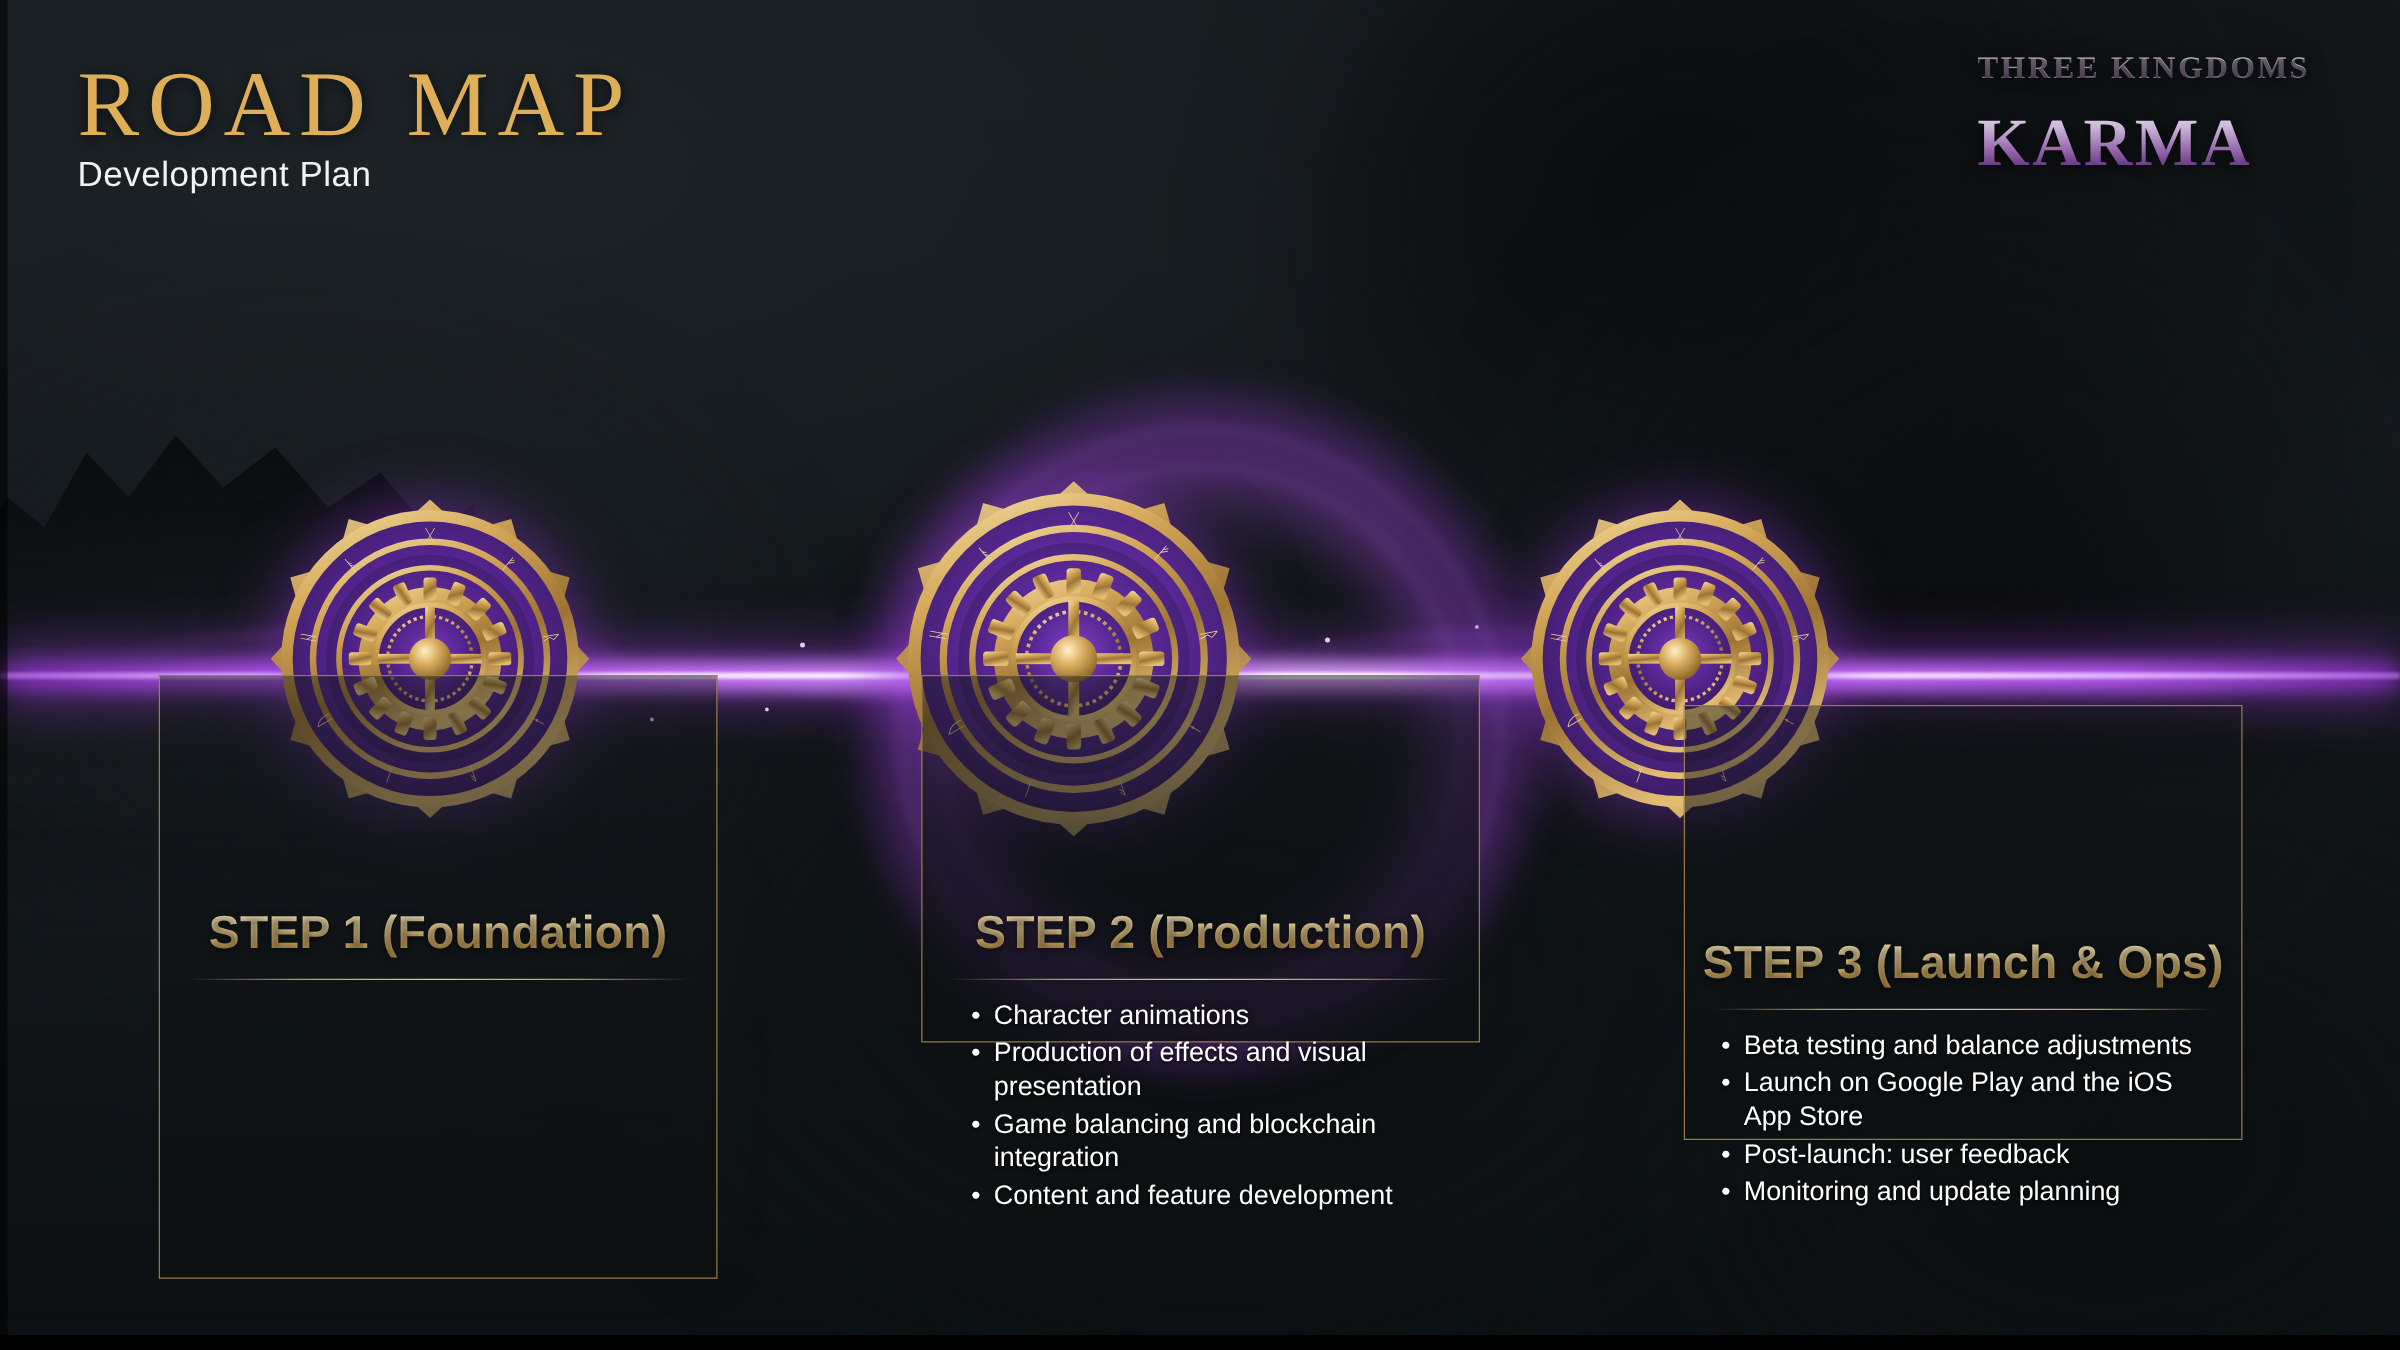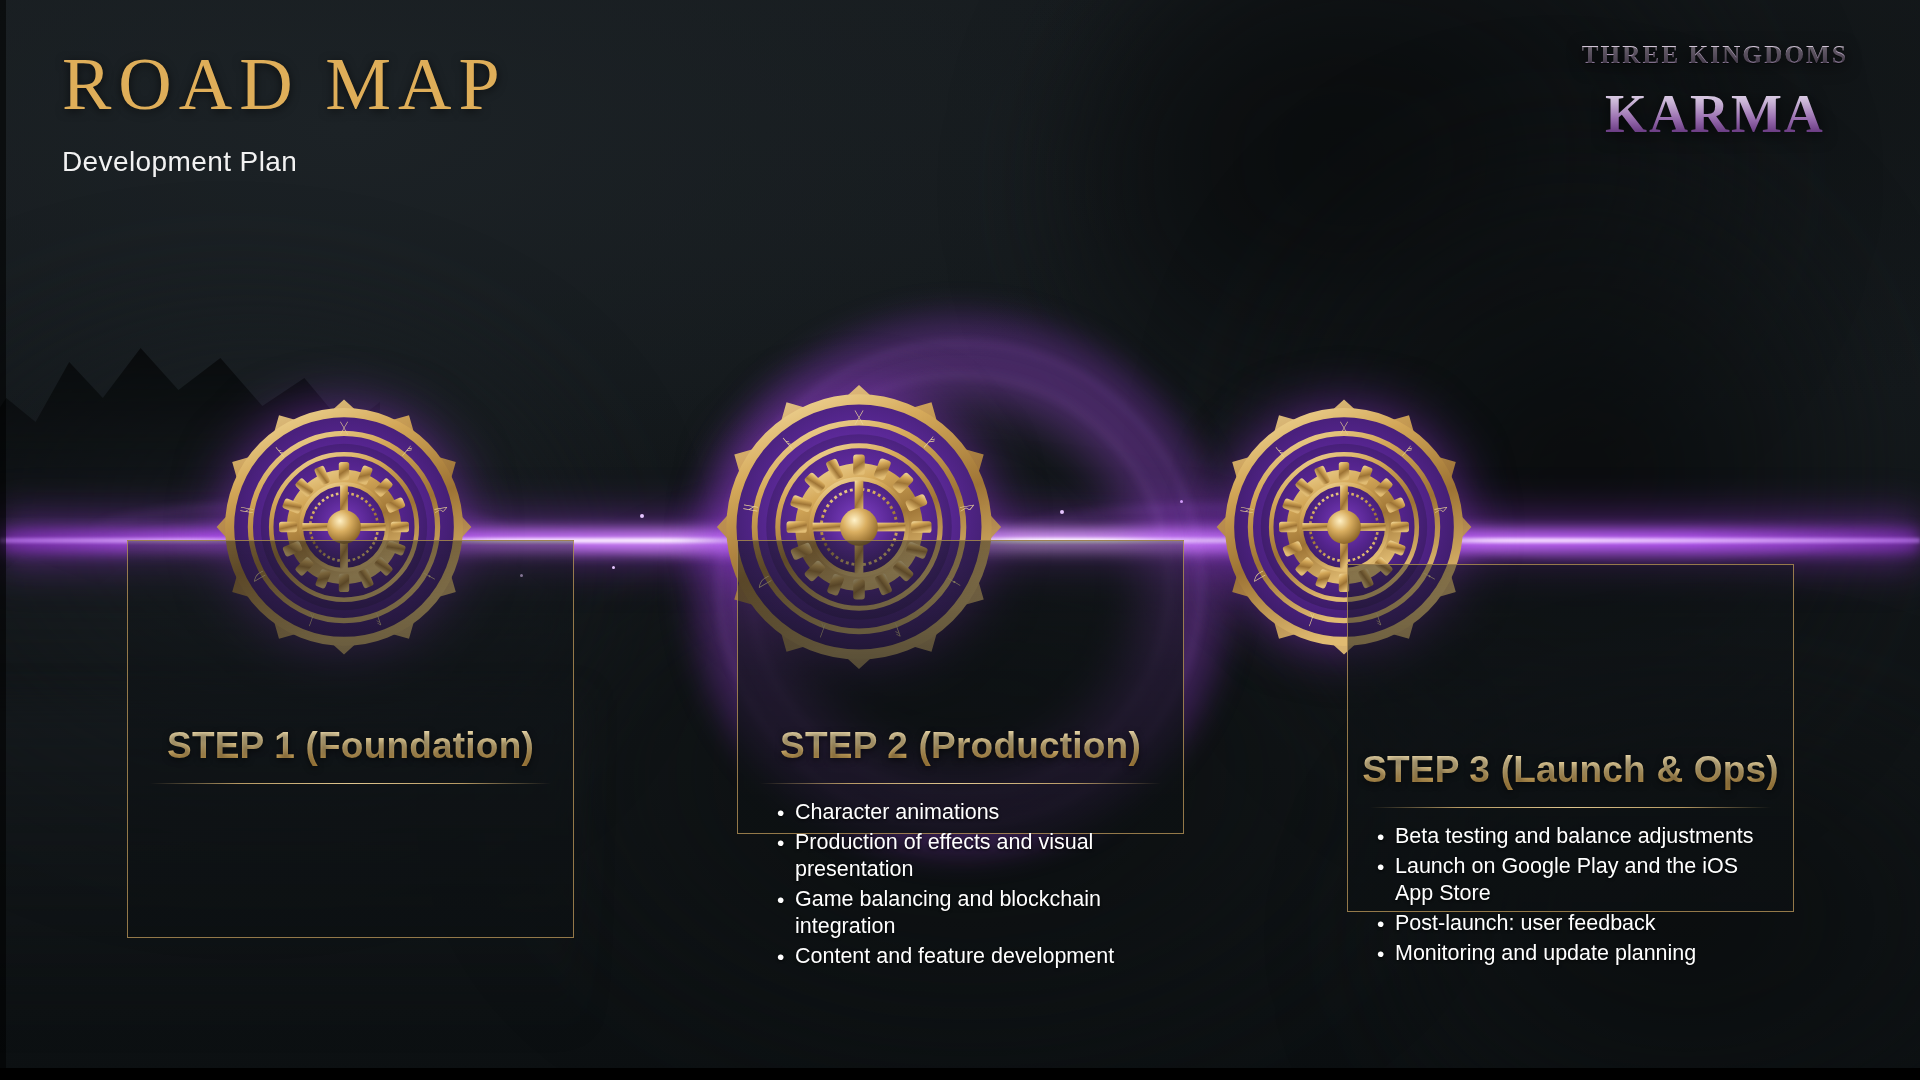--- a/index.html
+++ b/index.html
@@ -67,31 +67,29 @@
   .header { position:absolute; left:62px; top:46px; }
   .title {
     font-family:"Liberation Serif", serif;
     font-size:74px;
     letter-spacing:7px;
     color:#dfae59;
     line-height:1.05;
     text-shadow:0 2px 10px rgba(0,0,0,.6);
   }
   .subtitle {
-    margin-top:22px;
     font-size:28px;
     color:#f2f2f2;
     letter-spacing:.4px;
     font-weight:400;
   }
 
   
   .brand {
     position:absolute; right:72px; top:42px;
-    text-align:center;
     line-height:1;
     filter:drop-shadow(0 3px 8px rgba(0,0,0,.8));
   }
   .brand-top {
     font-family:"Liberation Serif", serif;
     font-size:25px;
     letter-spacing:2.2px;
     font-weight:700;
     background:linear-gradient(180deg,#e3dbe6 0%,#b9a7c2 40%,#7e6a8c 100%);
     -webkit-background-clip:text; background-clip:text;
@@ -167,21 +165,21 @@
   .medallion.m3 { left:1214px; top:397px; }
   .medallion svg { width:100%; height:100%; display:block; }
 
   
   .card {
     position:absolute;
     border:1.5px solid rgba(186,150,88,.78);
     background:linear-gradient(180deg, rgba(18,23,26,.42) 0%, rgba(14,18,21,.66) 45%, rgba(12,16,18,.78) 100%);
     padding:0 14px;
   }
-  .card.c1 { left:127px;  top:540px; width:447px; height:398px; }
+  .card.c1 { left:127px;  top:540px; width:447px; height:483px; }
   .card.c2 { left:737px;  top:540px; width:447px; height:294px; }
   .card.c3 { left:1347px; top:564px; width:447px; height:348px; }
 
   .card-title {
     position:absolute; left:0; right:0; top:184px;
     text-align:center;
     font-size:37px;
     font-weight:700;
     letter-spacing:.2px;
     background:linear-gradient(180deg,#ffeec2 0%,#f0d79b 40%,#d5ab5d 75%,#bb8f42 100%);

